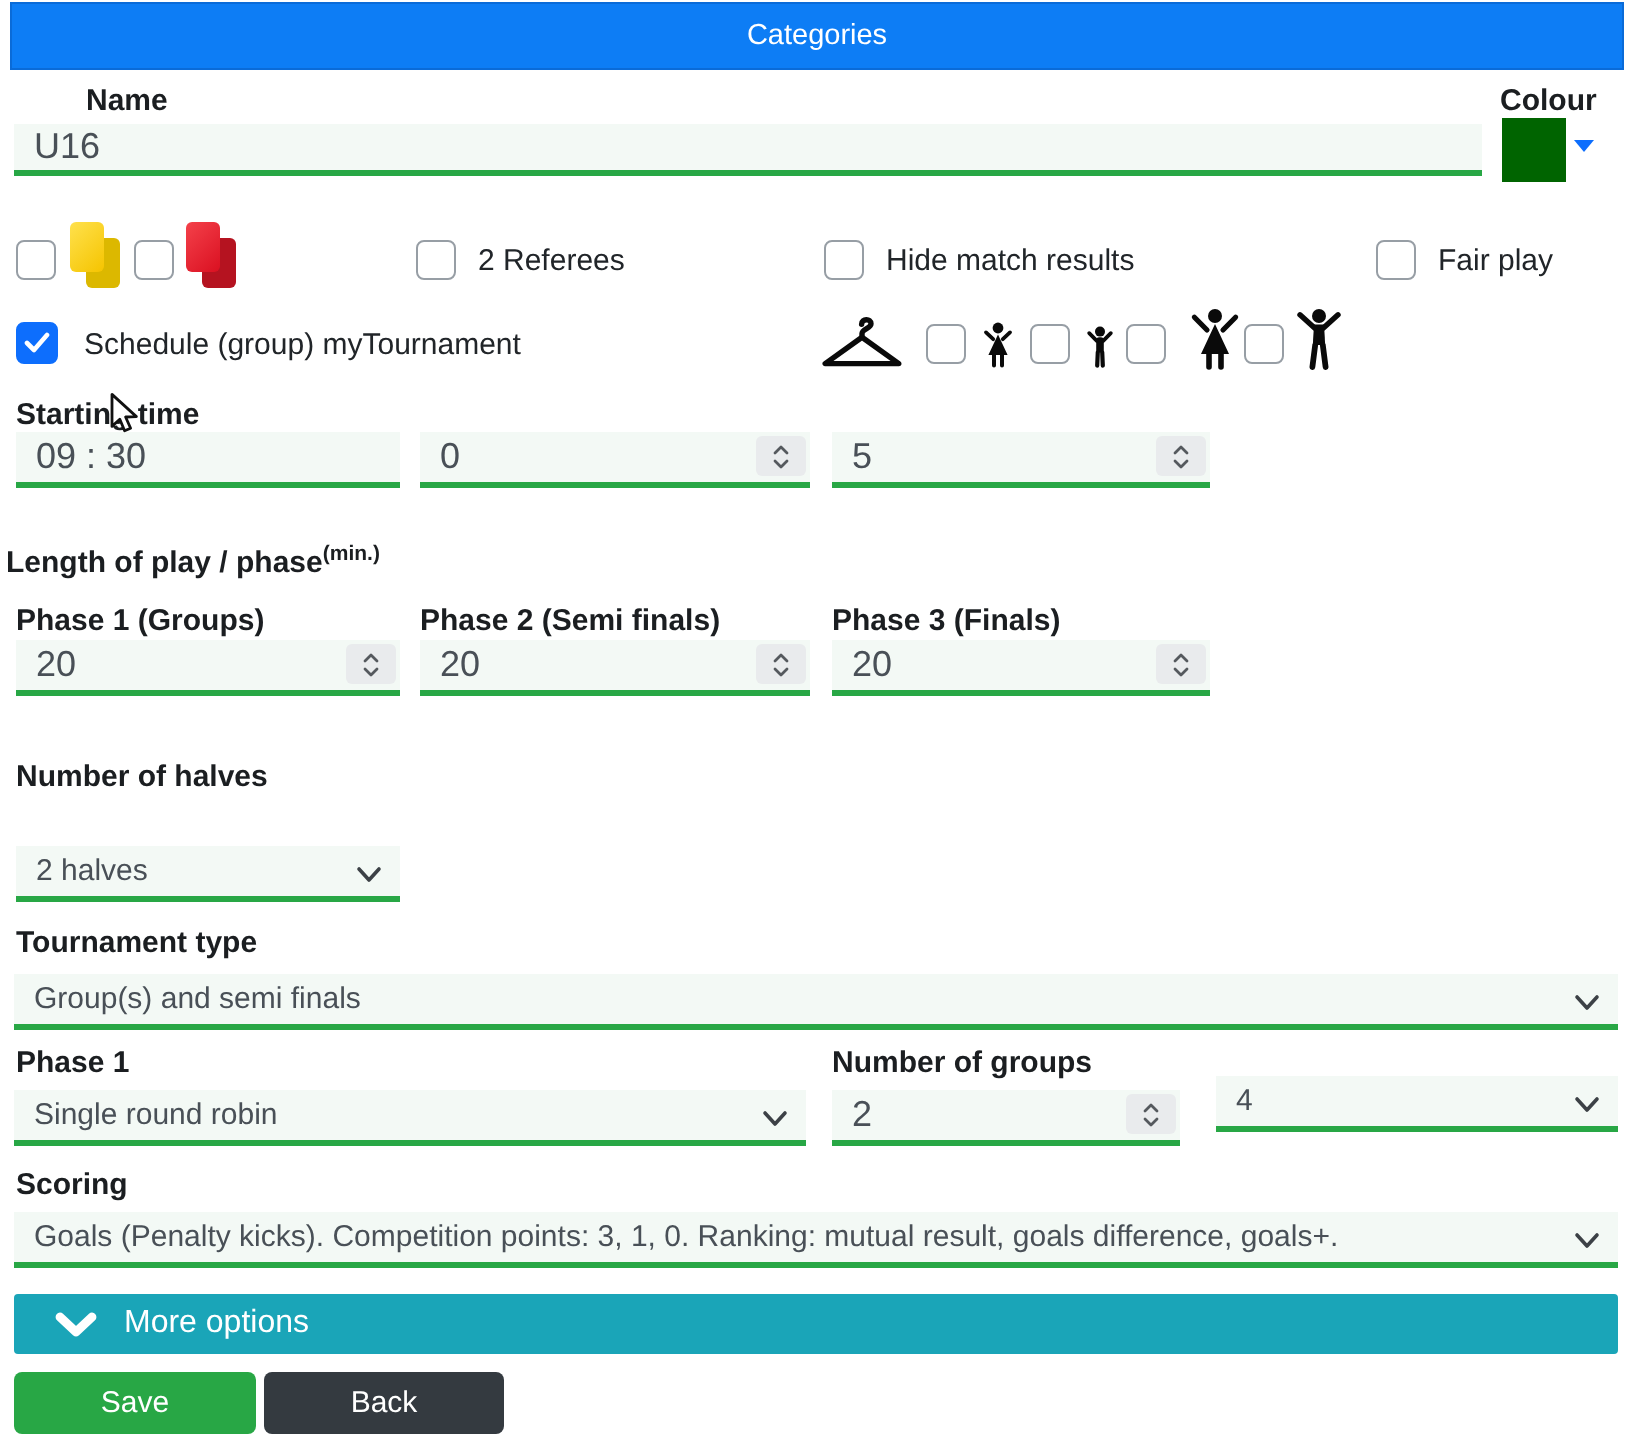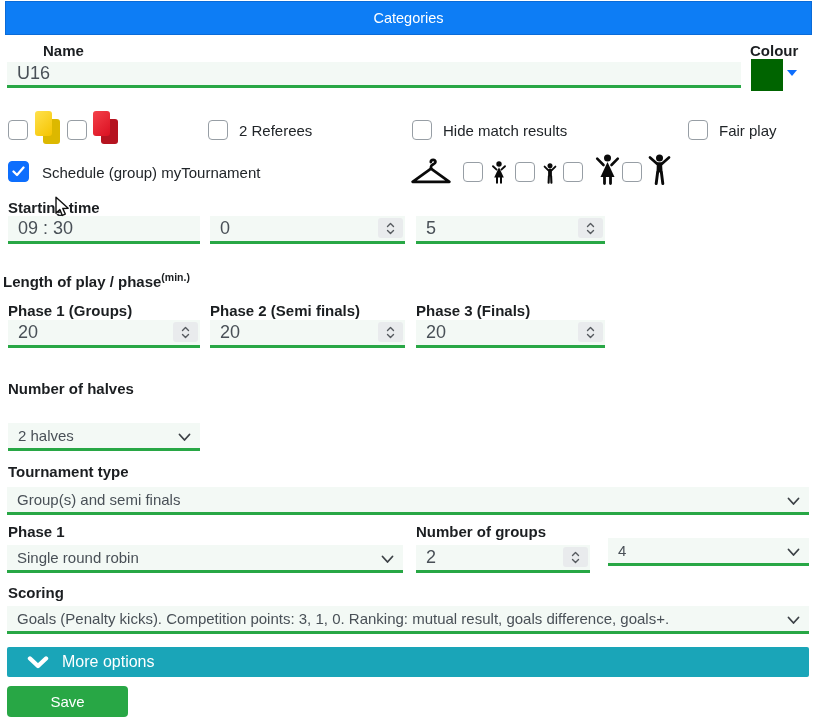--- a/index.html
+++ b/index.html
@@ -228,14 +228,15 @@
   </div>
 
   <div class="morebar">
     <svg width="22" height="13" viewBox="0 0 22 13">
         <path d="M3 2.5 L11 10 L19 2.5" stroke="#fff" stroke-width="4.4" fill="none" stroke-linecap="round" stroke-linejoin="round"></path>
       </svg>
     <span>More options</span>
   </div>
 
   <button class="btn save">Save</button>
+  <button class="btn back">Back</button>
 
 </div>
 
 </body></html>

